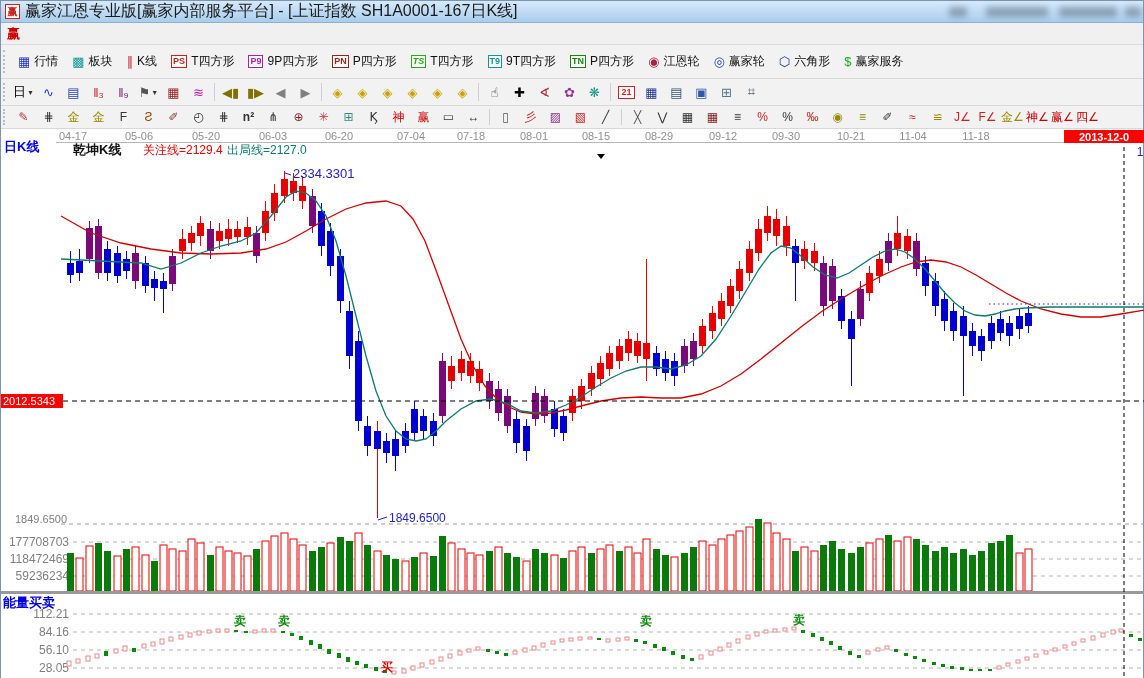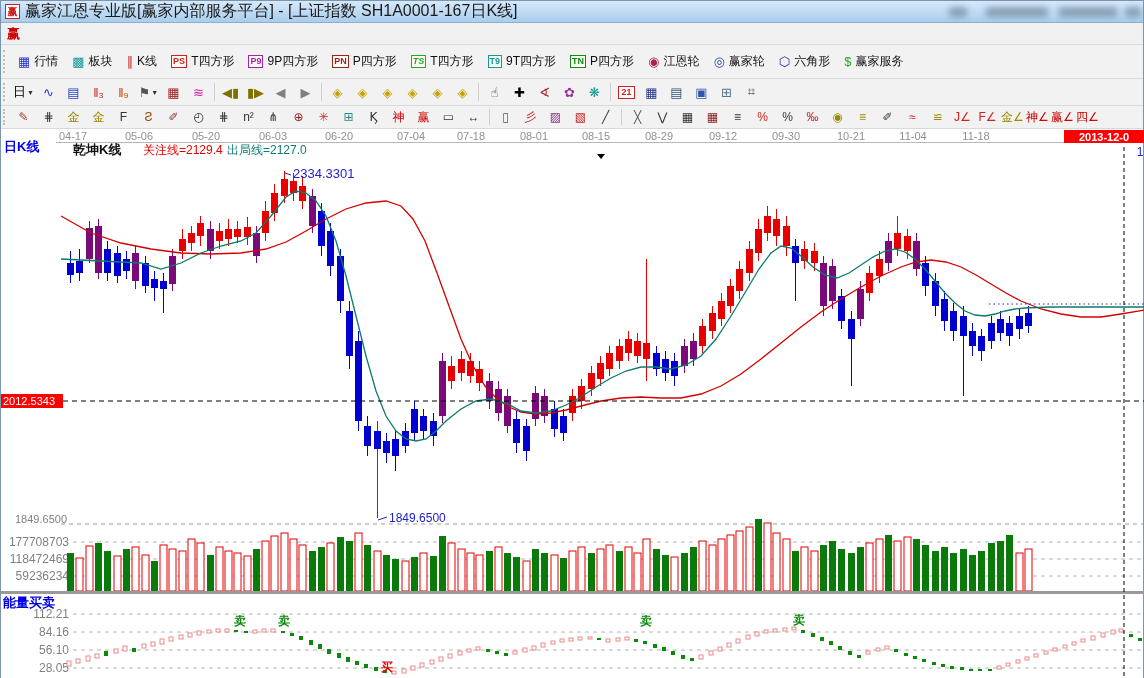--- a/index.html
+++ b/index.html
@@ -122,21 +122,21 @@
       <div class="sq-btn">
         <span style="color: rgb(34, 51, 204);">∿</span>
       </div>
       <div class="sq-btn">
         <span style="color: rgb(34, 68, 187);">▤</span>
       </div>
       <div class="sq-btn">
         <span style="color: rgb(204, 34, 34);">ǁ₃</span>
       </div>
       <div class="sq-btn">
-        <span style="color: #c2410c;">ǁ₉</span>
+        <span style="color: #701a75;">ǁ₉</span>
       </div>
       <div class="sq-btn">
         <span style="color: rgb(85, 85, 85);">⚑</span>
         <span class="dd-arrow">▼</span>
       </div>
       <div class="sq-btn">
         <span style="color: rgb(153, 34, 34);">▦</span>
       </div>
       <div class="sq-btn">
         <span style="color: rgb(204, 34, 170);">≋</span>
@@ -232,21 +232,21 @@
       <div class="sq-btn">
         <span style="color: rgb(136, 51, 51);">✐</span>
       </div>
       <div class="sq-btn">
         <span style="color: rgb(51, 51, 51);">◴</span>
       </div>
       <div class="sq-btn">
         <span style="color: rgb(51, 51, 51);">⋕</span>
       </div>
       <div class="sq-btn">
-        <span style="color: rgb(51, 51, 51);">n²</span>
+        <span style="color: rgb(51, 51, 51); font-weight: bold;">n²</span>
       </div>
       <div class="sq-btn">
         <span style="color: rgb(51, 51, 51);">⋔</span>
       </div>
       <div class="sq-btn">
         <span style="color: rgb(136, 34, 34);">⊕</span>
       </div>
       <div class="sq-btn">
         <span style="color: rgb(204, 51, 51);">✳</span>
       </div>

